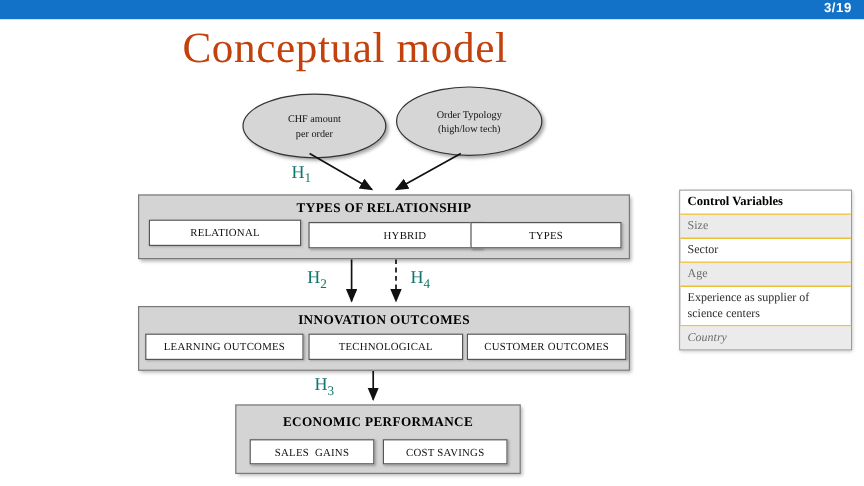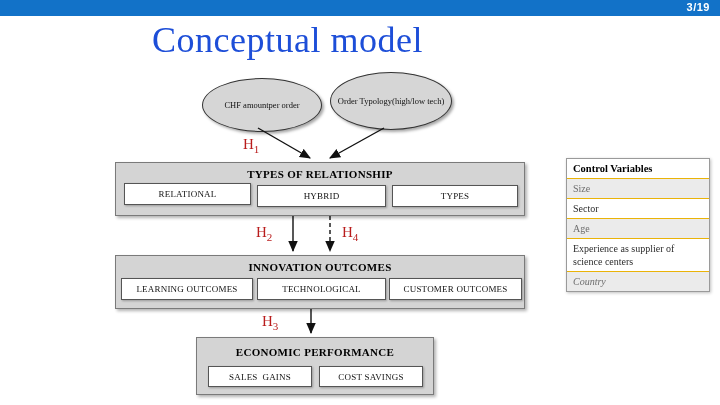--- a/index.html
+++ b/index.html
@@ -20,34 +20,34 @@
     position:absolute;right:10px;top:1px;
     color:#ffffff;font-size:11px;font-weight:bold;
     font-family:"Liberation Sans", sans-serif;
     letter-spacing:.5px;
   }
 
   
   .title{
     position:absolute;left:0;top:20px;width:575px;
     text-align:center;
-    color:#1d4ed8;
+    color:#c2410c;
     font-family:"Liberation Serif", serif;
     font-size:36px;line-height:40px;
     letter-spacing:.5px;
   }
 
   
   .ellipse{
     position:absolute;
     background:#d6d6d6;
     border:1.3px solid #333;
     border-radius:50%;
     box-shadow:2px 2px 3px rgba(0,0,0,.35);
-    display:flex;flex-direction:row;
+    display:flex;flex-direction:column;
     align-items:center;justify-content:center;
     font-size:8.5px;line-height:12px;color:#111;
     text-align:center;
   }
   #ell-chf{left:202px;top:78px;width:118px;height:52px;}
   #ell-order{left:330px;top:72px;width:120px;height:56px;}
 
   
   .groupbox{
     position:absolute;
@@ -73,21 +73,21 @@
   }
 
   #box-rel{left:115px;top:162px;width:408px;height:52px;}
   #box-inn{left:115px;top:255px;width:408px;height:52px;}
   #box-eco{left:196px;top:337px;width:236px;height:56px;}
 
   
   .hlabel{
     position:absolute;
     font-family:"Liberation Serif", serif;
-    font-size:15px;color:#b91c1c;
+    font-size:15px;color:#0f766e;
   }
   .hlabel sub{font-size:11px;}
   #h1{left:243px;top:136px;}
   #h2{left:256px;top:224px;}
   #h4{left:342px;top:224px;}
   #h3{left:262px;top:313px;}
 
   
   .arrows{position:absolute;left:0;top:0;width:720px;height:405px;pointer-events:none;}
 
@@ -154,21 +154,21 @@
   <div class="hlabel" id="h4">
     <span>H</span><sub>4</sub>
   </div>
   <div class="hlabel" id="h3">
     <span>H</span><sub>3</sub>
   </div>
 
   <div class="groupbox" id="box-rel">
     <div class="group-title" style="top:5px;">TYPES OF RELATIONSHIP</div>
     <div class="subbox" style="left:8px;top:20px;width:125px;height:20px;">RELATIONAL</div>
-    <div class="subbox" style="left:141px;top:22px;width:127px;height:20px;">HYBRID</div>
+    <div class="subbox" style="left:141px;top:22px;width:127px;height:20px;padding-left:16px;">HYBRID</div>
     <div class="subbox" style="left:276px;top:22px;width:124px;height:20px;">TYPES</div>
   </div>
 
   <div class="groupbox" id="box-inn">
     <div class="group-title" style="top:5px;">INNOVATION OUTCOMES</div>
     <div class="subbox" style="left:5px;top:22px;width:130px;height:20px;">LEARNING OUTCOMES</div>
     <div class="subbox" style="left:141px;top:22px;width:127px;height:20px;">TECHNOLOGICAL</div>
     <div class="subbox" style="left:273px;top:22px;width:131px;height:20px;">CUSTOMER OUTCOMES</div>
   </div>
 

